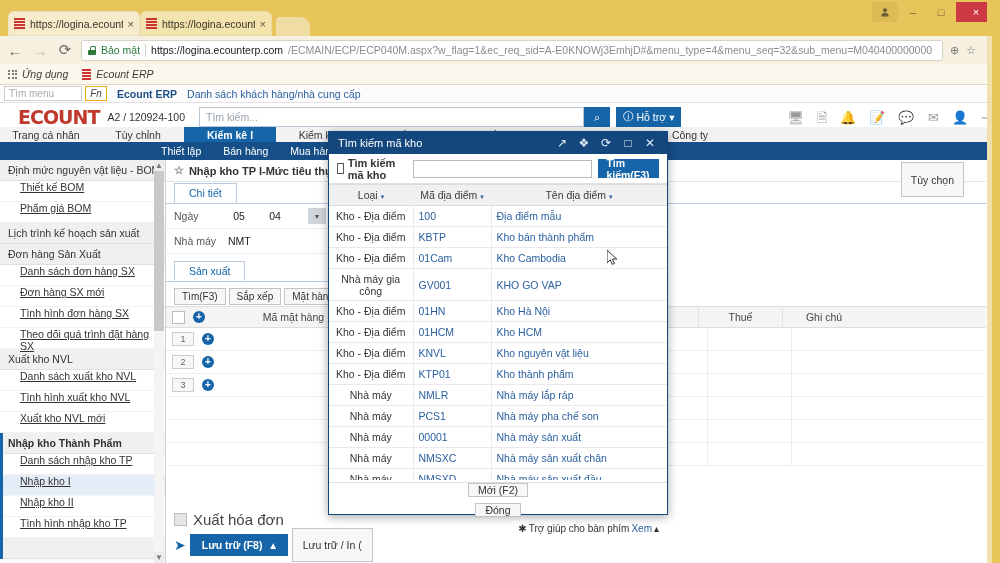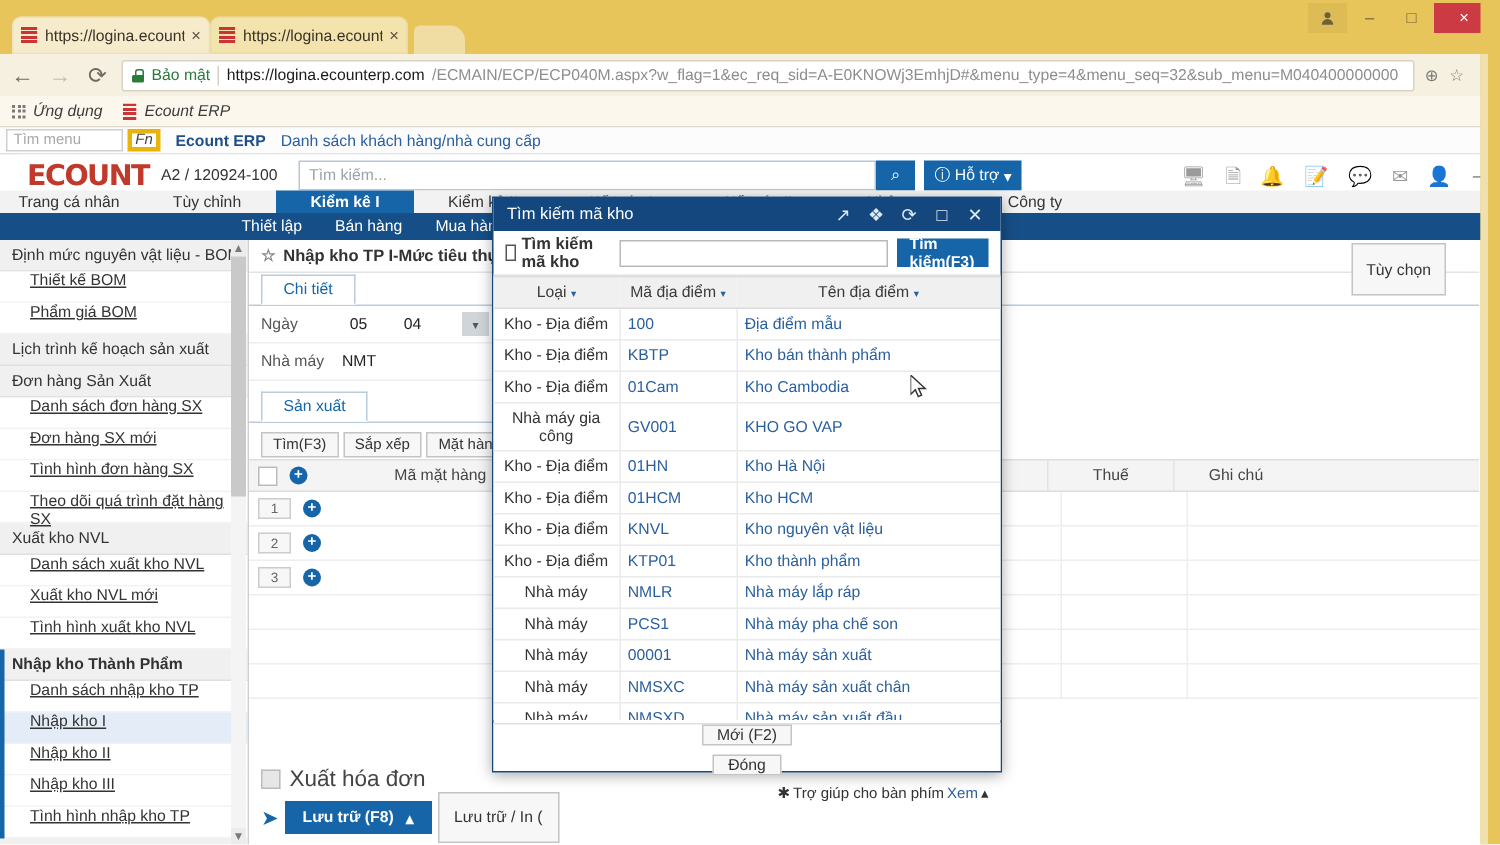--- a/index.html
+++ b/index.html
@@ -85,21 +85,21 @@
   .app-topbar {
     position: absolute; top: 85px; left: 0; width: 1000px; height: 18px;
     background: #fcfcfc; border-bottom: 1px solid #e2e2e2;
     display: flex; align-items: center; gap: 0px; padding-left: 4px;
   }
   .menu-search {
     width: 78px; height: 15px; border: 1px solid #cfcfcf; background: #fff;
     font-size: 10px; color: #a8a8a8; padding: 0 4px; display: flex; align-items: center;
   }
   .fn-key {
-    margin-left: 3px; width: 22px; height: 15px; border: 3px solid #eab308; background: #fff;
+    margin-left: 3px; width: 22px; height: 15px; border: 1px solid #eab308; background: #fff;
     font-style: italic; font-size: 10px; color: #444; display:flex; align-items:center; justify-content:center;
   }
   .crumb { font-size: 10.5px; color: #2a5f9e; margin-left: 10px; }
   .crumb.b { font-weight: bold; color: #1f4f87; }
 
   
   .app-logorow {
     position: absolute; top: 103px; left: 0; width: 1000px; height: 28px; background: #fff;
     display: flex; align-items: center; padding: 0 6px; margin-left: 12px;
   }
@@ -360,39 +360,36 @@
         <div class="side-item">
           <span>Theo dõi quá trình đặt hàng SX</span>
         </div>
         <div class="side-group">
           <span>Xuất kho NVL</span>
         </div>
         <div class="side-item">
           <span>Danh sách xuất kho NVL</span>
         </div>
         <div class="side-item">
+          <span>Tình hình xuất kho NVL</span>
+        </div>
+        <div class="side-item">
           <span>Xuất kho NVL mới</span>
-        </div>
-        <div class="side-item">
-          <span>Tình hình xuất kho NVL</span>
         </div>
         <div class="side-group bold">
           <span>Nhập kho Thành Phẩm</span>
         </div>
         <div class="side-item">
           <span>Danh sách nhập kho TP</span>
         </div>
         <div class="side-item sel">
           <span>Nhập kho I</span>
         </div>
         <div class="side-item">
           <span>Nhập kho II</span>
-        </div>
-        <div class="side-item">
-          <span>Nhập kho III</span>
         </div>
         <div class="side-item">
           <span>Tình hình nhập kho TP</span>
         </div>
         <div class="side-group"></div>
       </div>
     <div class="side-scroll"></div>
     <div class="side-arrow" style="top:0">▲</div>
     <div class="side-thumb" style="top:11px;height:160px"></div>
     <div class="side-arrow" style="bottom:0">▼</div>

